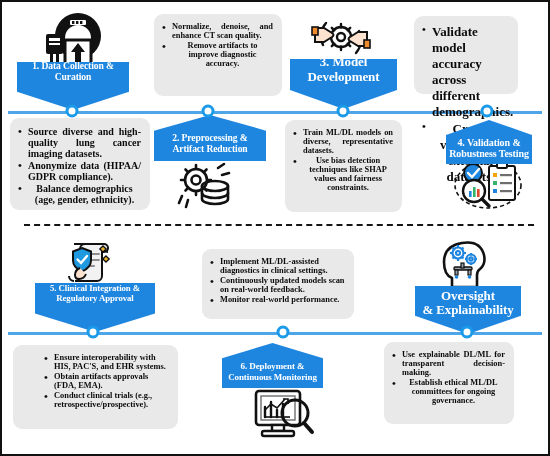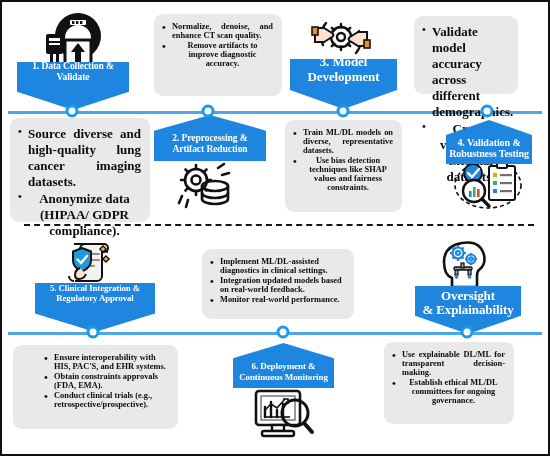--- a/index.html
+++ b/index.html
@@ -140,28 +140,29 @@
       <rect x="9" y="28" width="11" height="3" fill="#fff"></rect>
       <rect x="9" y="33" width="11" height="2" fill="#fff"></rect>
       <rect x="10" y="44" width="3" height="10" fill="#111"></rect>
       <rect x="16" y="44" width="3" height="10" fill="#111"></rect>
     </svg>
   </div>
 
   <div class="badge badge-down" style="left:15px;top:60px;width:112px;height:48px;font-size:9.6px;">
     <span>
       <span>1. Data Collection &amp;</span><br>
-      <span>Validate</span>
-    </span>
-  </div>
-
-  <div class="infobox justify" style="left:8px;top:116px;width:140px;height:104px;font-size:13px;">
+      <span>Curation</span>
+    </span>
+  </div>
+
+  <div class="infobox justify" style="left:8px;top:116px;width:140px;height:92px;font-size:10px;">
     <ul>
       <li>Source diverse and high-quality lung cancer imaging datasets.</li>
       <li>Anonymize data (HIPAA/ GDPR compliance).</li>
+      <li>Balance demographics (age, gender, ethnicity).</li>
     </ul>
   </div>
 
   <div class="infobox justify" style="left:152px;top:12px;width:128px;height:82px;font-size:8.4px;">
     <ul>
       <li>Normalize, denoise, and enhance CT scan quality.</li>
       <li>Remove artifacts to improve diagnostic accuracy.</li>
     </ul>
   </div>
 
@@ -272,34 +273,34 @@
   <div class="badge badge-down" style="left:33px;top:281px;width:120px;height:49px;font-size:8.8px;">
     <span>
       <span>5. Clinical Integration &amp;</span><br>
       <span>Regulatory Approval</span>
     </span>
   </div>
 
   <div class="infobox leftal" style="left:11px;top:343px;width:165px;height:84px;font-size:8.4px;padding-left:30px;">
     <ul>
       <li>Ensure interoperability with HIS, PAC'S, and EHR systems.</li>
-      <li>Obtain constraints approvals (FDA, EMA).</li>
+      <li>Obtain artifacts approvals (FDA, EMA).</li>
       <li>Conduct clinical trials (e.g., retrospective/prospective).</li>
     </ul>
   </div>
 
   <div class="infobox leftal" style="left:200px;top:247px;width:152px;height:70px;font-size:8.4px;">
     <ul>
       <li>Implement ML/DL-assisted diagnostics in clinical settings.</li>
-      <li>Integration updated models based on real-world feedback.</li>
+      <li>Continuously updated models scan on real-world feedback.</li>
       <li>Monitor real-world performance.</li>
     </ul>
   </div>
 
-  <div class="badge badge-up" style="left:231px;top:341px;width:101px;height:45px;font-size:9px;">
+  <div class="badge badge-up" style="left:220px;top:341px;width:101px;height:45px;font-size:9px;">
     <span>
       <span>6. Deployment &amp;</span><br>
       <span>Continuous Monitoring</span>
     </span>
   </div>
 
   <div class="icon" style="left:248px;top:386px;width:66px;height:56px;">
     <svg viewBox="0 0 66 56">
       <rect x="6" y="3" width="44" height="34" rx="3" fill="#fff" stroke="#111" stroke-width="2.6"></rect>
       <rect x="11" y="8" width="34" height="24" fill="#fff" stroke="#6e6e6e" stroke-width="1.4"></rect>

